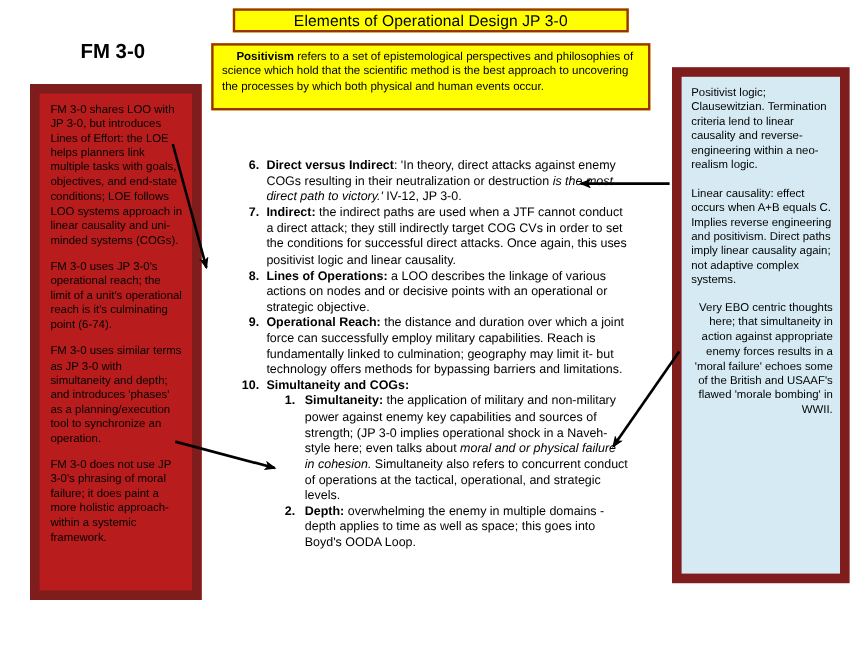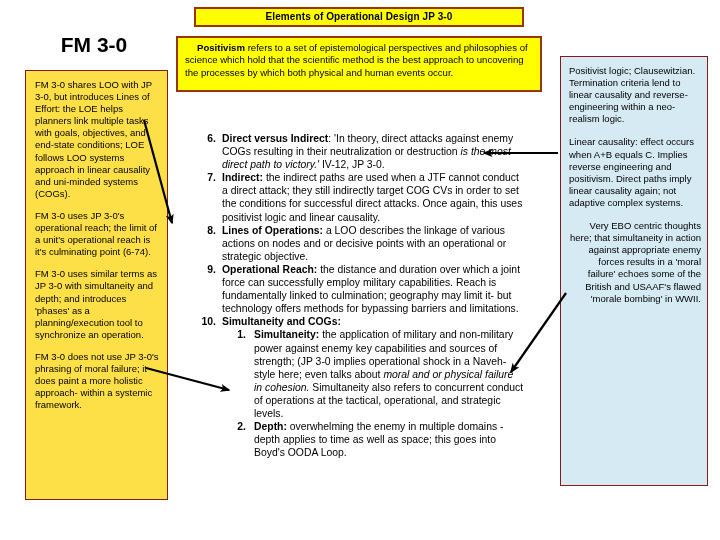--- a/index.html
+++ b/index.html
@@ -17,45 +17,45 @@
   .title-banner{
     position:absolute;
     left:194px; top:7px;
     width:330px; height:20px;
     background:#ffff00;
     border:2px solid #993300;
     display:flex;align-items:center;justify-content:center;
     box-sizing:border-box;
   }
   .title-banner .t{
-    font-size:10px;font-weight:bold;line-height:1;
+    font-size:13px;font-weight:normal;line-height:1;
     letter-spacing:0.1px;
     white-space:nowrap;
   }
 
   
   .col-heading{
     position:absolute;
-    font-size:21px;font-weight:bold;
+    font-size:17px;font-weight:bold;
     text-align:center;
     white-space:nowrap;
   }
   #heading-left{left:24px;top:33px;width:140px;}
   #heading-right{left:560px;top:30px;width:120px;margin-top:44px;}
 
   
   .panel{
     position:absolute;
     box-sizing:border-box;
-    border:1px solid #7f1d1d;
+    border:8px solid #7f1d1d;
   }
   #left-panel{
     left:25px; top:70px;
     width:143px; height:430px;
-    background:#fde047;
+    background:#b91c1c;
     padding:8px 7px 6px 9px;
   }
   #left-panel p{
     margin:0 0 10px 0;
     font-size:9.5px;
     line-height:12.1px;
   }
   #left-panel p:last-child{margin-bottom:0;}
 
   

